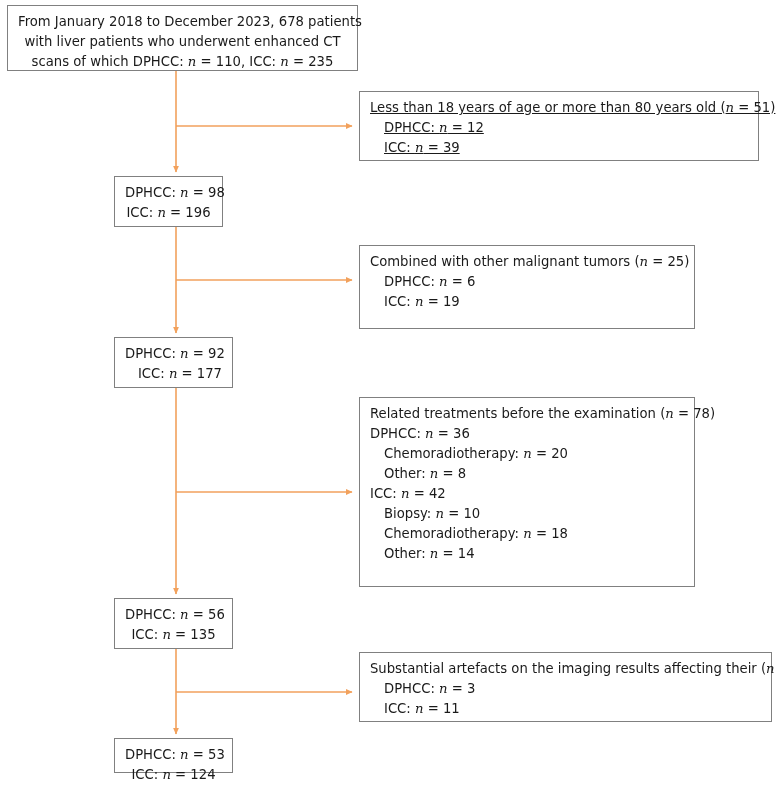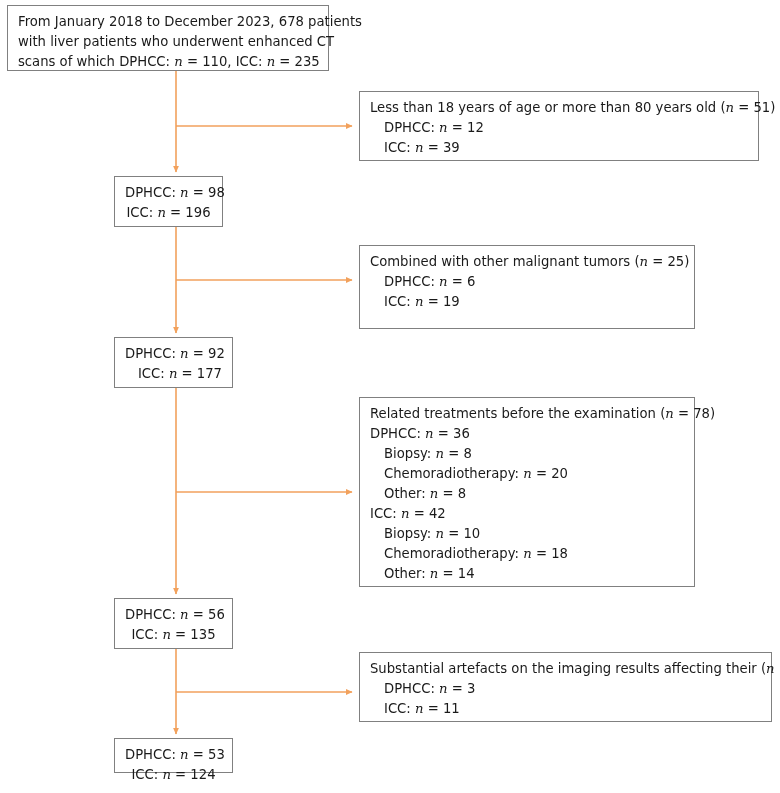--- a/index.html
+++ b/index.html
@@ -72,21 +72,21 @@
       <line x1="176" y1="280" x2="352" y2="280" marker-end="url(#ah)"></line>
 
       <line x1="176" y1="388" x2="176" y2="594" marker-end="url(#ah)"></line>
       <line x1="176" y1="492" x2="352" y2="492" marker-end="url(#ah)"></line>
 
       <line x1="176" y1="649" x2="176" y2="734" marker-end="url(#ah)"></line>
       <line x1="176" y1="692" x2="352" y2="692" marker-end="url(#ah)"></line>
     </g>
   </svg>
 
-  <div class="box main" style="left:7px;top:5px;width:322px;height:66px;">
+  <div class="box main" style="left:7px;top:5px;width:351px;height:66px;">
     <div class="line">From January 2018 to December 2023, 678 patients</div>
     <div class="line">with liver patients who underwent enhanced CT</div>
     <div class="line">scans of which DPHCC: <span class="nvar">n</span> = 110, ICC: <span class="nvar">n</span> = 235</div>
   </div>
 
   <div class="box main" style="left:114px;top:176px;width:109px;height:51px;">
     <div class="line">DPHCC: <span class="nvar">n</span> = 98</div>
     <div class="line">ICC: <span class="nvar">n</span> = 196</div>
   </div>
 
@@ -98,36 +98,35 @@
   <div class="box main" style="left:114px;top:598px;width:119px;height:51px;">
     <div class="line">DPHCC: <span class="nvar">n</span> = 56</div>
     <div class="line">ICC: <span class="nvar">n</span> = 135</div>
   </div>
 
   <div class="box main" style="left:114px;top:738px;width:119px;height:35px;">
     <div class="line">DPHCC: <span class="nvar">n</span> = 53</div>
     <div class="line">ICC: <span class="nvar">n</span> = 124</div>
   </div>
 
-  <div class="box side" style="left:359px;top:91px;width:400px;height:70px;">
+  <div class="box side" style="left:359px;top:91px;width:400px;height:70px;text-decoration:underline;">
     <div class="line">Less than 18 years of age or more than 80 years old (<span class="nvar">n</span> = 51)</div>
     <div class="line ind1">DPHCC: <span class="nvar">n</span> = 12</div>
     <div class="line ind1">ICC: <span class="nvar">n</span> = 39</div>
   </div>
 
   <div class="box side" style="left:359px;top:245px;width:336px;height:84px;">
     <div class="line">Combined with other malignant tumors (<span class="nvar">n</span> = 25)</div>
     <div class="line ind1">DPHCC: <span class="nvar">n</span> = 6</div>
     <div class="line ind1">ICC: <span class="nvar">n</span> = 19</div>
   </div>
 
   <div class="box side" style="left:359px;top:397px;width:336px;height:190px;">
     <div class="line">Related treatments before the examination (<span class="nvar">n</span> = 78)</div>
     <div class="line">DPHCC: <span class="nvar">n</span> = 36</div>
-    <div class="line ind2">Biopsy: <span class="nvar">n</span> = 8</div>
     <div class="line ind2">Chemoradiotherapy: <span class="nvar">n</span> = 20</div>
     <div class="line ind2">Other: <span class="nvar">n</span> = 8</div>
     <div class="line">ICC: <span class="nvar">n</span> = 42</div>
     <div class="line ind2">Biopsy: <span class="nvar">n</span> = 10</div>
     <div class="line ind2">Chemoradiotherapy: <span class="nvar">n</span> = 18</div>
     <div class="line ind2">Other: <span class="nvar">n</span> = 14</div>
   </div>
 
   <div class="box side" style="left:359px;top:652px;width:413px;height:70px;">
     <div class="line">Substantial artefacts on the imaging results affecting their (<span class="nvar">n</span> = 14)</div>

